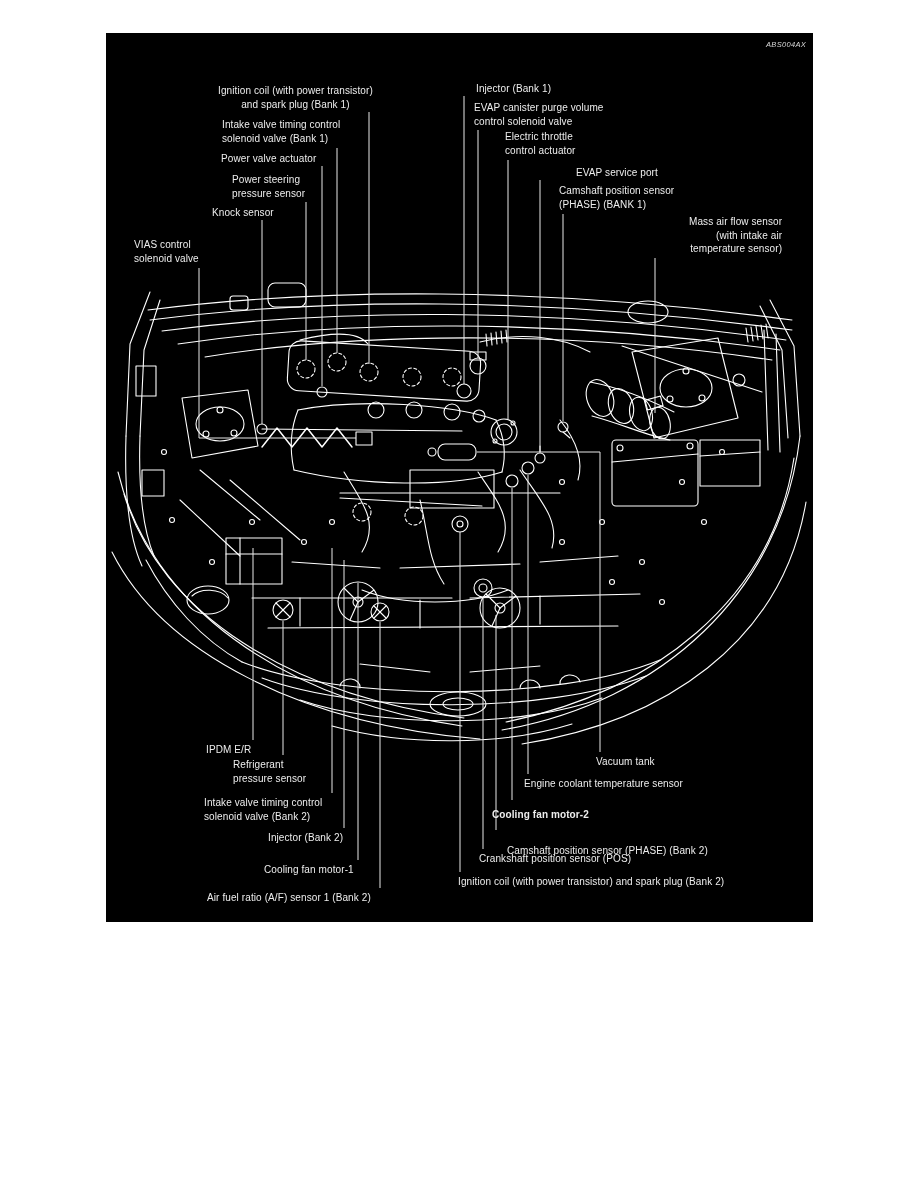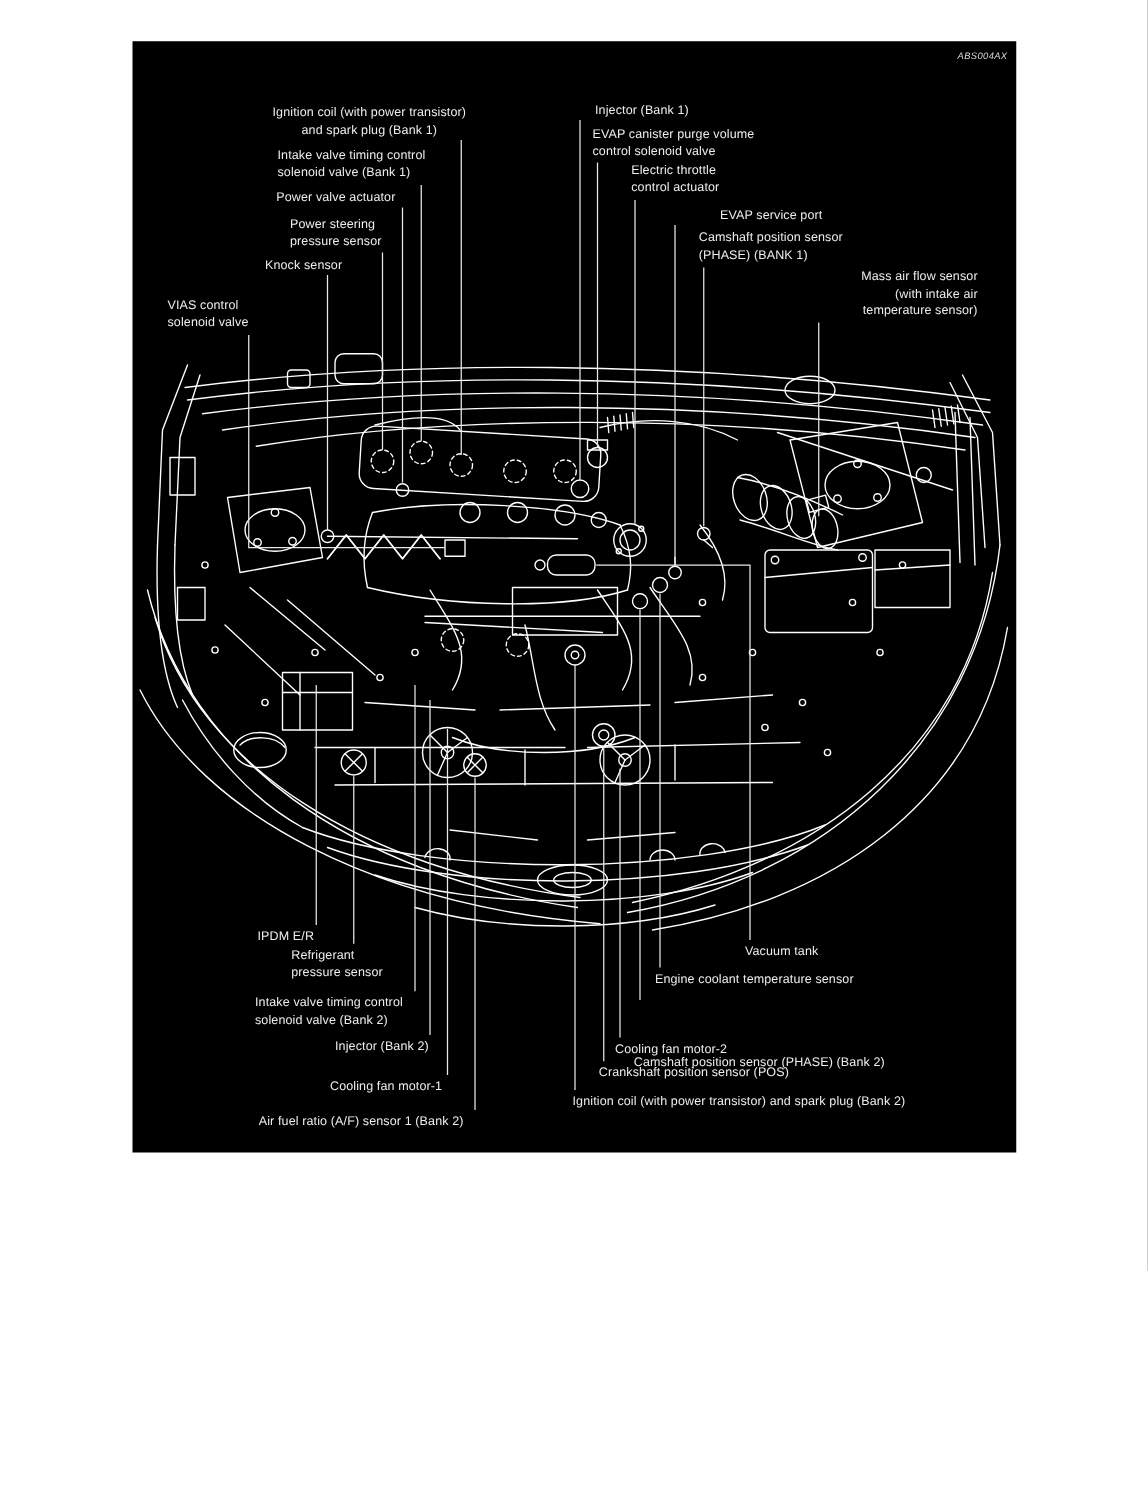--- a/index.html
+++ b/index.html
@@ -277,18 +277,18 @@
       <div class="callout" style="left: 233px; top: 758px;">Refrigerant
 pressure sensor</div>
       <div class="callout" style="left: 204px; top: 796px;">Intake valve timing control
 solenoid valve (Bank 2)</div>
       <div class="callout" style="left: 268px; top: 831px;">Injector (Bank 2)</div>
       <div class="callout" style="left: 264px; top: 863px;">Cooling fan motor-1</div>
       <div class="callout" style="left: 207px; top: 891px;">Air fuel ratio (A/F) sensor 1 (Bank 2)</div>
       <div class="callout" style="left: 596px; top: 755px;">Vacuum tank</div>
       <div class="callout" style="left: 524px; top: 777px;">Engine coolant temperature sensor</div>
       <div class="callout" style="left: 507px; top: 844px;">Camshaft position sensor (PHASE) (Bank 2)</div>
-      <div class="callout" style="left: 492px; top: 833px;">Cooling fan motor-2</div>
+      <div class="callout" style="left: 492px; top: 808px; font-weight: bold;">Cooling fan motor-2</div>
       <div class="callout" style="left: 479px; top: 852px;">Crankshaft position sensor (POS)</div>
       <div class="callout" style="left: 458px; top: 875px; text-align: right;">Ignition coil (with power transistor) and spark plug (Bank 2)</div>
     </div>
 
 </div>
 
 </body></html>

